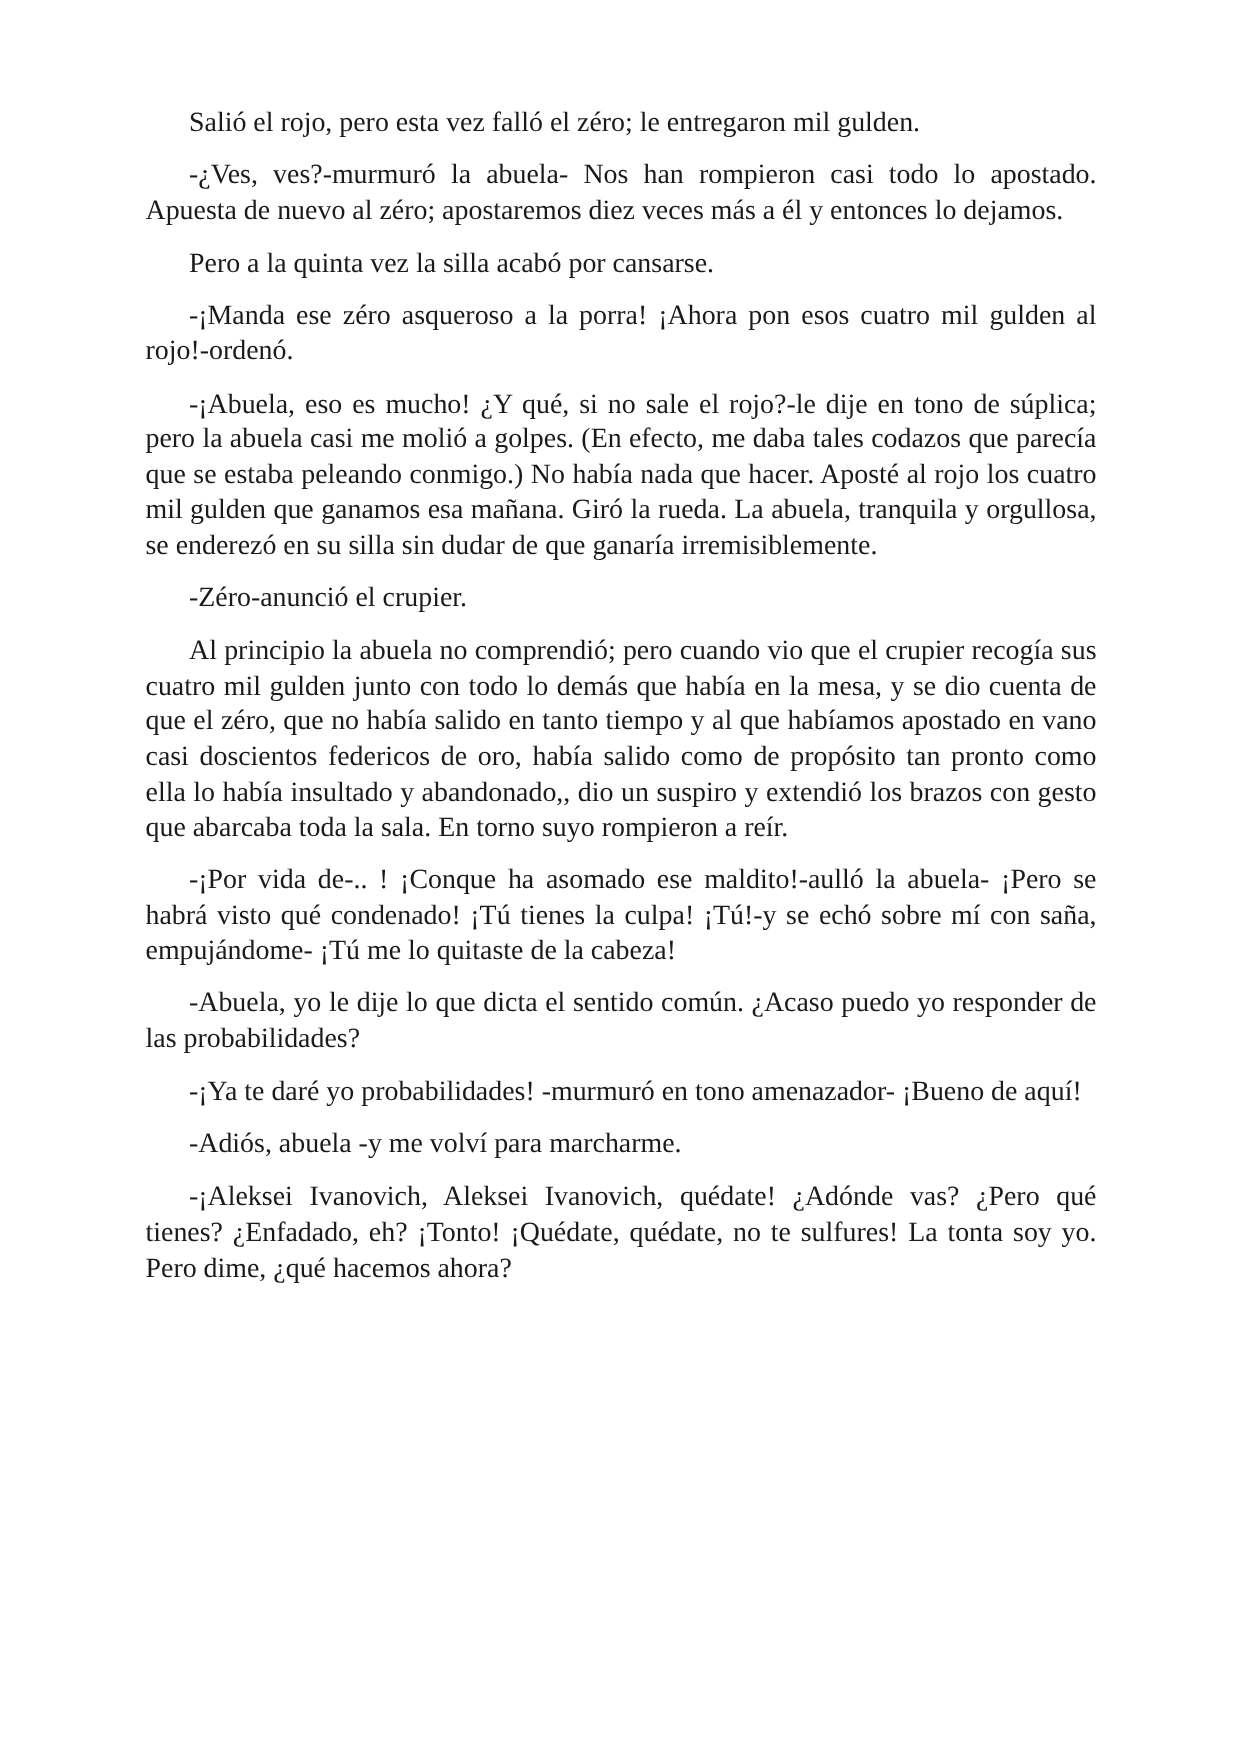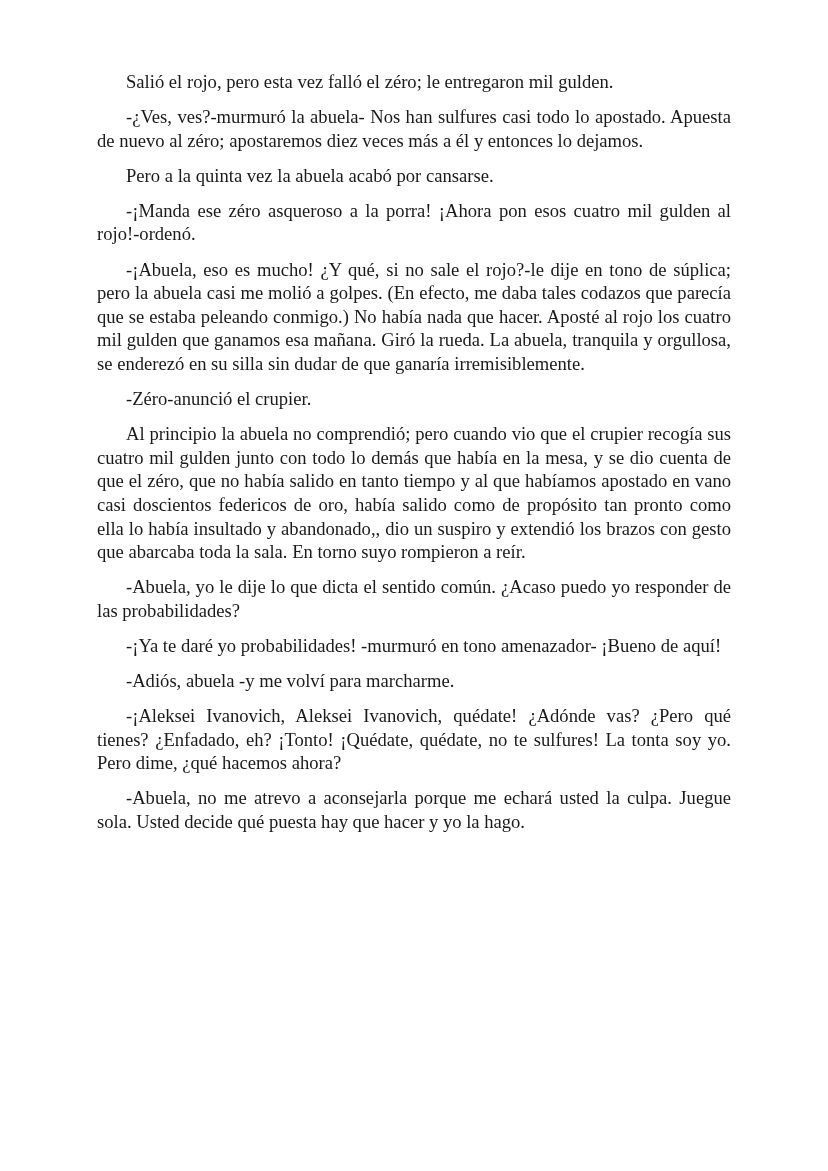--- a/index.html
+++ b/index.html
@@ -19,24 +19,24 @@
     text-indent: 29px;
     margin: 0 0 11.5px 0;
     width: 634px;
   }
 </style>
 </head>
 <body>
 
 <div class="page">
   <p class="para">Salió el rojo, pero esta vez falló el zéro; le entregaron mil gulden.</p>
-  <p class="para">-¿Ves, ves?-murmuró la abuela- Nos han sulfures casi todo lo apostado. Apuesta de nuevo al zéro; apostaremos diez veces más a él y entonces lo dejamos.</p>
-  <p class="para">Pero a la quinta vez la abuela acabó por cansarse.</p>
+  <p class="para">-¿Ves, ves?-murmuró la abuela- Nos han rompieron casi todo lo apostado. Apuesta de nuevo al zéro; apostaremos diez veces más a él y entonces lo dejamos.</p>
+  <p class="para">Pero a la quinta vez la silla acabó por cansarse.</p>
   <p class="para">-¡Manda ese zéro asqueroso a la porra! ¡Ahora pon esos cuatro mil gulden al rojo!-ordenó.</p>
   <p class="para">-¡Abuela, eso es mucho! ¿Y qué, si no sale el rojo?-le dije en tono de súplica; pero la abuela casi me molió a golpes. (En efecto, me daba tales codazos que parecía que se estaba peleando conmigo.) No había nada que hacer. Aposté al rojo los cuatro mil gulden que ganamos esa mañana. Giró la rueda. La abuela, tranquila y orgullosa, se enderezó en su silla sin dudar de que ganaría irremisiblemente.</p>
   <p class="para">-Zéro-anunció el crupier.</p>
   <p class="para">Al principio la abuela no comprendió; pero cuando vio que el crupier recogía sus cuatro mil gulden junto con todo lo demás que había en la mesa, y se dio cuenta de que el zéro, que no había salido en tanto tiempo y al que habíamos apostado en vano casi doscientos federicos de oro, había salido como de propósito tan pronto como ella lo había insultado y abandonado,, dio un suspiro y extendió los brazos con gesto que abarcaba toda la sala. En torno suyo rompieron a reír.</p>
+  <p class="para">-¡Por vida de-.. ! ¡Conque ha asomado ese maldito!-aulló la abuela- ¡Pero se habrá visto qué condenado! ¡Tú tienes la culpa! ¡Tú!-y se echó sobre mí con saña, empujándome- ¡Tú me lo quitaste de la cabeza!</p>
   <p class="para">-Abuela, yo le dije lo que dicta el sentido común. ¿Acaso puedo yo responder de las probabilidades?</p>
   <p class="para">-¡Ya te daré yo probabilidades! -murmuró en tono amenazador- ¡Bueno de aquí!</p>
   <p class="para">-Adiós, abuela -y me volví para marcharme.</p>
   <p class="para">-¡Aleksei Ivanovich, Aleksei Ivanovich, quédate! ¿Adónde vas? ¿Pero qué tienes? ¿Enfadado, eh? ¡Tonto! ¡Quédate, quédate, no te sulfures! La tonta soy yo. Pero dime, ¿qué hacemos ahora?</p>
-  <p class="para">-Abuela, no me atrevo a aconsejarla porque me echará usted la culpa. Juegue sola. Usted decide qué puesta hay que hacer y yo la hago.</p>
 </div>
 
 </body></html>

